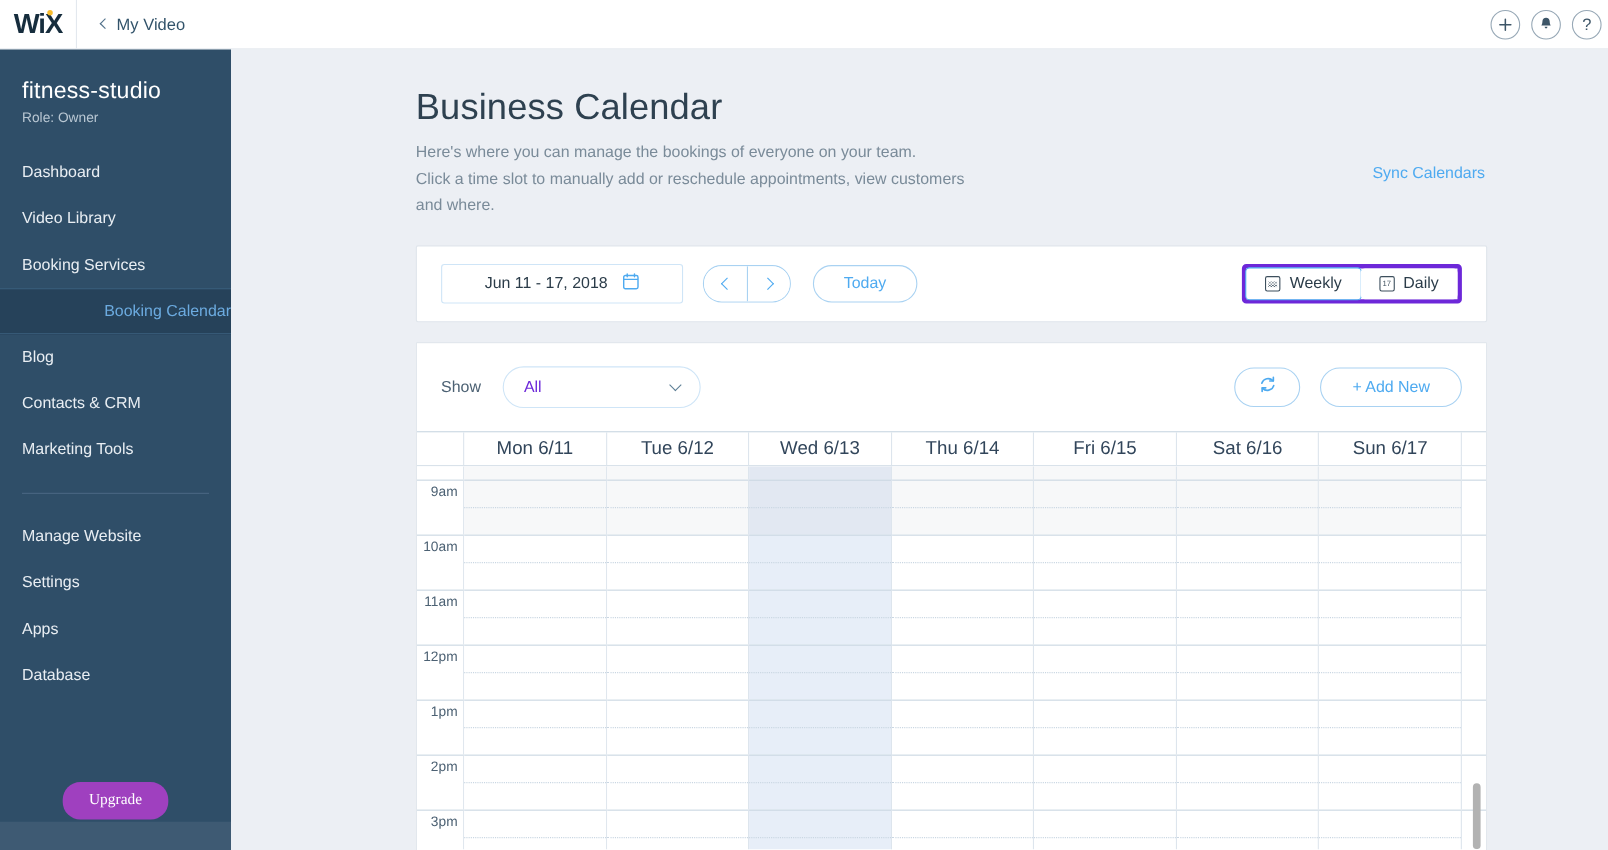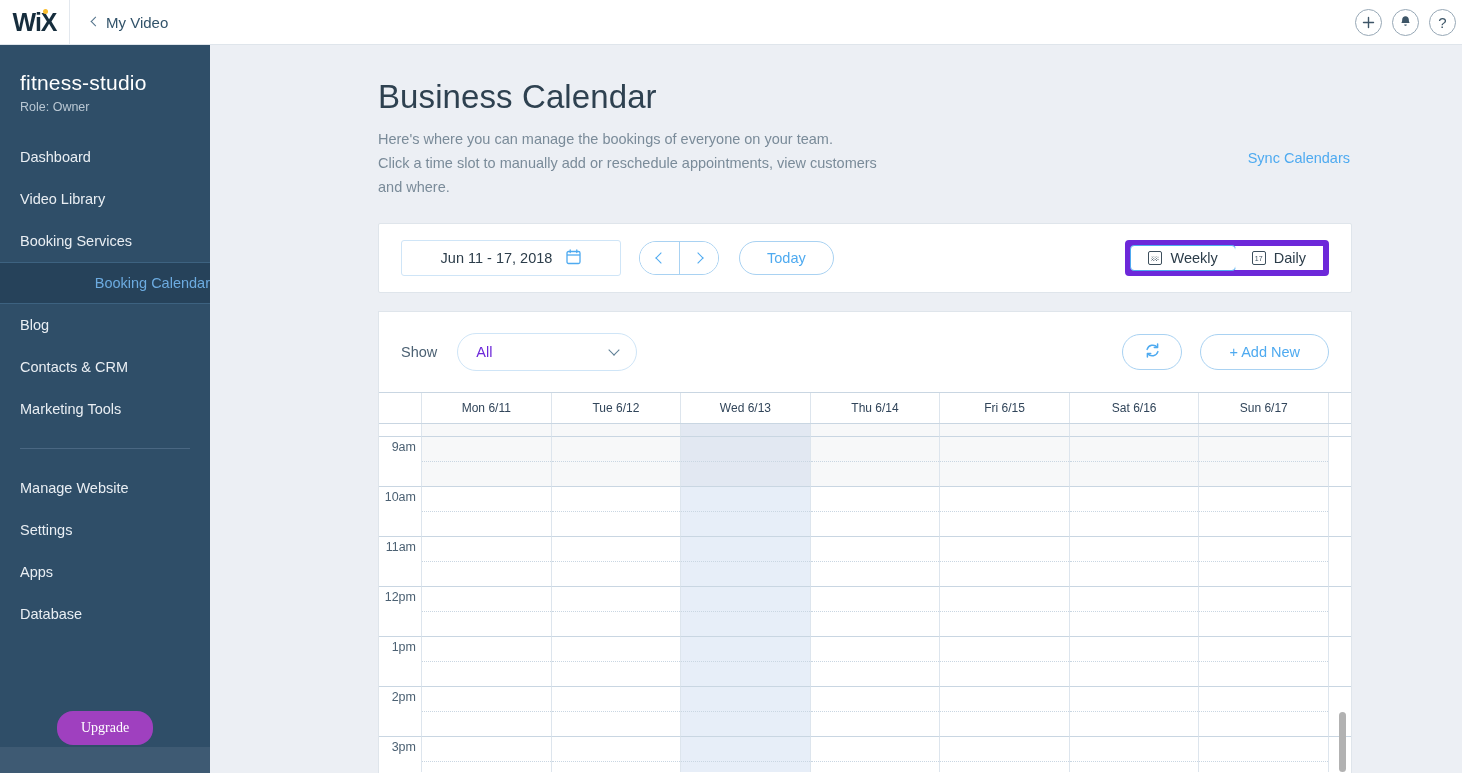--- a/index.html
+++ b/index.html
@@ -141,21 +141,21 @@
   .chev.l { transform: rotate(-135deg); margin-left: 3px; }
   .chev.r { transform: rotate(45deg); margin-right: 3px; }
   .today-btn {
     margin-left: 20px; height: 34px; padding: 0 27px;
     border: 1px solid #a9d2f2; border-radius: 18px; background: #fff;
     color: #4eaaf0; font-size: 14.5px; cursor: pointer;
     font-family: "Liberation Sans", sans-serif;
   }
   .view-toggle {
     margin-left: auto; display: flex; height: 36px;
-    border: 6px solid #6d28d9; border-radius: 4px; background: #fff;
+    border: 4px solid #6d28d9; border-radius: 4px; background: #fff;
   }
   .view-btn {
     display: flex; align-items: center; gap: 8px; padding: 0 17px;
     font-size: 14.5px; color: #2b3c49; cursor: pointer;
     border-radius: 4px; background: #fff;
   }
   .view-btn.active {
     border: 1.6px solid #4eaaf0; margin: -1px; border-radius: 4px;
   }
   .ico-grid {
@@ -212,21 +212,21 @@
   }
 
   
   .grid-head {
     display: flex; height: 32px; border-top: 1px solid #c9d6e2;
     border-bottom: 1px solid #c9d6e2; background: #fff;
   }
   .gh-gutter { width: 43px; flex: none; border-right: 1px solid #dde5ed; }
   .gh-cell {
     flex: 1 1 0; display: flex; align-items: center; justify-content: center;
-    font-size: 12px; color: #31455a; border-right: 1px solid #dde5ed;
+    font-size: 17px; color: #31455a; border-right: 1px solid #dde5ed;
   }
   .gh-pad { width: 22px; flex: none; }
 
   .grid-body {
     position: relative; height: 348px; overflow: hidden; background: #fff;
   }
   .grid-scroll { position: absolute; top: -38px; left: 0; width: 100%; }
   .grow { display: flex; height: 50px; }
   .grow .gutter {
     width: 43px; flex: none; border-right: 1px solid #dde5ed;

